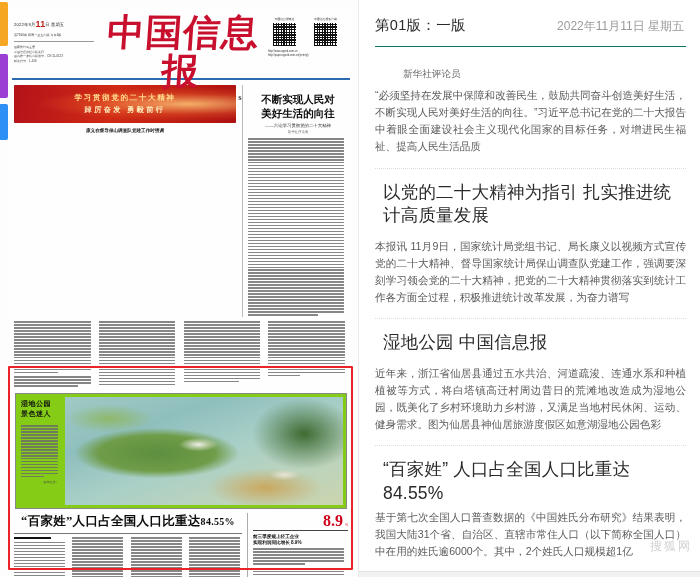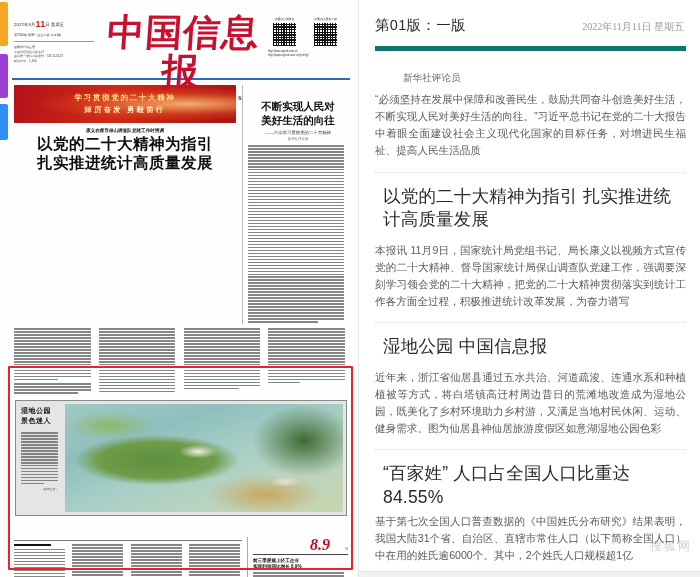--- a/index.html
+++ b/index.html
@@ -94,37 +94,37 @@
     text-align: center;
     font-family: "Liberation Serif", "DejaVu Serif", serif;
     font-weight: bold; color: #0d0d0d;
     font-size: 15.5px; line-height: 1.22; letter-spacing: .5px;
   }
 
   .r-head {
     text-align: center;
     font-family: "Liberation Serif", serif;
     font-weight: bold; font-size: 10.5px; line-height: 1.3; color: #0d0d0d;
-    margin-top: 15px;
+    margin-top: 8px;
   }
   .r-sub { text-align: center; font-size: 4.4px; color: #333; margin-top: 2.5px; }
   .r-byline { text-align: center; font-size: 3.4px; color: #555; margin-top: 2px; }
 
   
   .tcol { font-size: 0; line-height: 0; }
   .tline { height: 1.45px; background: #6b6b6b; margin-bottom: 1.55px; border-radius: .3px; opacity:.82;}
   .tline.s90 { width: 90%; } .tline.s96 { width: 96%; } .tline.s70 { width: 70%; }
   .tline.s55 { width: 55%; } .tline.s40 { width: 40%; } .tline.s80 { width: 80%; }
   .tline.hdr { height: 2.1px; background: #111; opacity:1; margin-bottom: 2.6px; }
 
   .cols4 { display: flex; gap: 5px; padding: 4px 4px 0; }
   .cols4 > div { flex: 1; }
 
   
-  .photo-wrap { margin: 5px 5px 17px 5px; border: .7px solid #888; padding: 3px; display: flex; background:#e5e5e5; }
+  .photo-wrap { margin: 5px 5px 0 5px; border: .7px solid #888; padding: 3px; display: flex; background:#84cc16; }
   .photo-cap { width: 46px; padding: 3px 3px 0 2px; }
   .photo-cap .ttl {
     font-family: "Liberation Serif", serif; font-weight: bold;
     font-size: 7px; line-height: 1.35; color: #111; letter-spacing: .5px;
   }
   .photo-img {
     flex: 1; height: 108px; position: relative; overflow: hidden;
     background:
       radial-gradient(ellipse 38% 30% at 33% 52%, #5d8f3f 0%, #6f9c48 55%, rgba(110,150,70,0) 78%),
       radial-gradient(ellipse 26% 46% at 86% 34%, #3f6b32 0%, rgba(63,107,50,0) 72%),
@@ -146,22 +146,22 @@
   .lower-right { flex: 1; border-left: .7px solid #aaa; padding-left: 5px; }
 
   .boxed-head {
     font-family: "Liberation Serif", serif; font-weight: bold;
     font-size: 12.5px; text-align: center; color: #0b0b0b; letter-spacing: .3px;
     white-space: nowrap;
   }
   .boxed-head .pct { font-size: 10px; }
   .rule-thin { border-top: .6px solid #777; margin: 3px 0 3px; }
 
-  .bignum-row { display: flex; align-items: flex-end; justify-content: flex-end; gap: 15px;
-                border-bottom: .8px solid #444; padding-bottom: 1px; font-style: italic; }
+  .bignum-row { display: flex; align-items: flex-end; justify-content: flex-end; gap: 2px;
+                border-bottom: .8px solid #444; padding-bottom: 1px; }
   .bignum { font-family: "Liberation Serif", serif; font-weight: bold; font-size: 16px; color: #d0021b; line-height: .95; }
   .bignum-unit { font-size: 3.4px; color: #d0021b; padding-bottom: 2px; }
   .sub-head { font-size: 4.6px; font-weight: bold; color: #111; margin: 3px 0 1px; line-height: 1.5; }
 
   .redbox {
     position: absolute; left: 8px; top: 366px;
     width: 345px; height: 204px;
     border: 2px solid #e8232a; border-radius: 1px;
     pointer-events: none; z-index: 20;
   }
@@ -170,24 +170,24 @@
   .text-pane {
     flex: 1; position: relative;
     background: #fff;
     border-left: 1px solid #eaeaea;
     padding: 0 14px 0 16px;
     overflow: hidden;
   }
   .tp-head {
     display: flex; align-items: baseline; justify-content: space-between;
     padding: 16px 2px 11px 0;
-    border-bottom: 5px solid #0f766e;
+    border-bottom: 1px solid #0f766e;
   }
   .tp-edition { font-size: 14.5px; color: #2b2b2b; letter-spacing: .3px; }
-  .tp-date { font-size: 10px; color: #9a9a9a; font-family: Liberation Serif, serif; }
+  .tp-date { font-size: 12px; color: #9a9a9a; }
 
   .art { padding: 12px 0 12px 0; border-bottom: 1px dotted #dcdcdc; }
   .art:last-child { border-bottom: none; }
   .art-title {
     font-size: 17.5px; line-height: 1.34; color: #2a2a2a;
     letter-spacing: .2px; font-weight: normal;
     padding-left: 8px;
   }
   .art-author { font-size: 9.6px; color: #6a6a6a; padding: 9px 0 2px 28px; }
   .art-author.bullet::before { content: "\25AA"; font-size: 8px; margin-right: 3px; color:#555; }
@@ -258,24 +258,20 @@
 
       <div class="mh-bluebar"></div>
 
       <div class="top-region">
         <div class="top-left">
           <div class="red-banner">
             <div class="banner-l1">学习贯彻党的二十大精神</div>
             <div class="banner-l2">踔厉奋发  勇毅前行</div>
           </div>
           <div class="kicker">康义在督导保山调查队党建工作时强调</div>
-          <div class="main-head">
-            <div>以党的二十大精神为指引</div>
-            <div>扎实推进统计高质量发展</div>
-          </div>
         </div>
 
         <div class="top-right">
           <div class="r-head">
             <div>不断实现人民对</div>
             <div>美好生活的向往</div>
           </div>
           <div class="r-sub">——六论学习贯彻党的二十大精神</div>
           <div class="r-byline">新华社评论员</div>
           <div class="tcol" style="margin-top:4px">
@@ -462,20 +458,23 @@
               <div class="tline s90"></div>
               <div class="tline s55"></div>
           </div>
           <div class="photo-credit">（新华社发）</div>
         </div>
         <div class="photo-img"></div>
       </div>
 
       <div class="lower">
         <div class="lower-left">
+          <div class="boxed-head">
+            <span>“百家姓”人口占全国人口比重达</span><span class="pct">84.55%</span>
+          </div>
           <div class="rule-thin"></div>
           <div style="display:flex; gap:5px">
             <div class="tcol" style="flex:1">
               <div class="tline hdr s70"></div>
               <div class="tline s96"></div>
                 <div class="tline s96"></div>
                 <div class="tline s96"></div>
               <div class="tline s96"></div>
                 <div class="tline s96"></div>
                 <div class="tline s96"></div>

